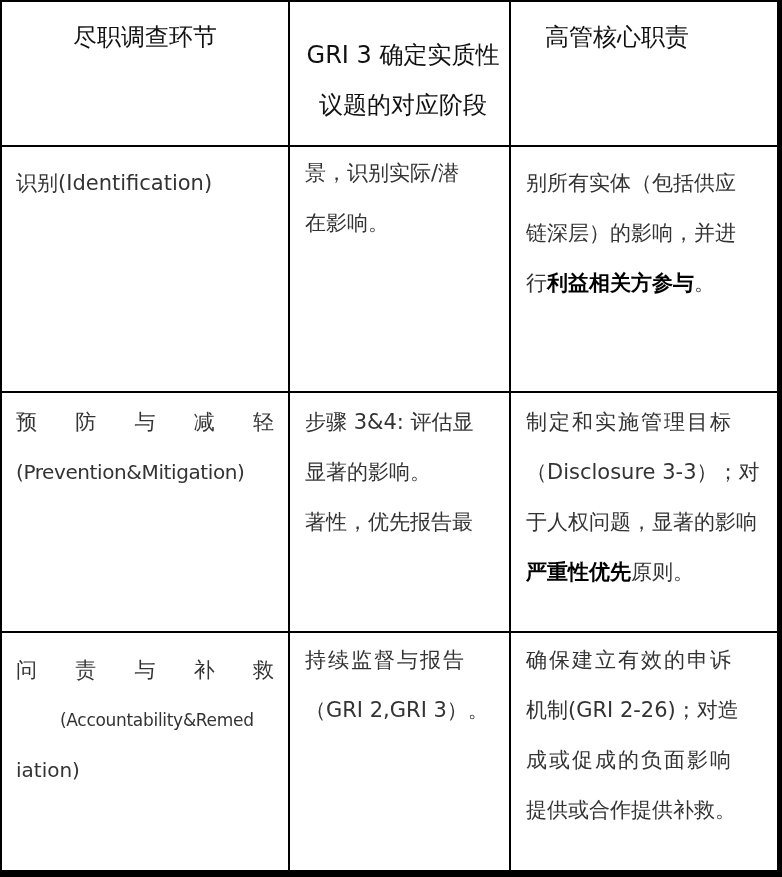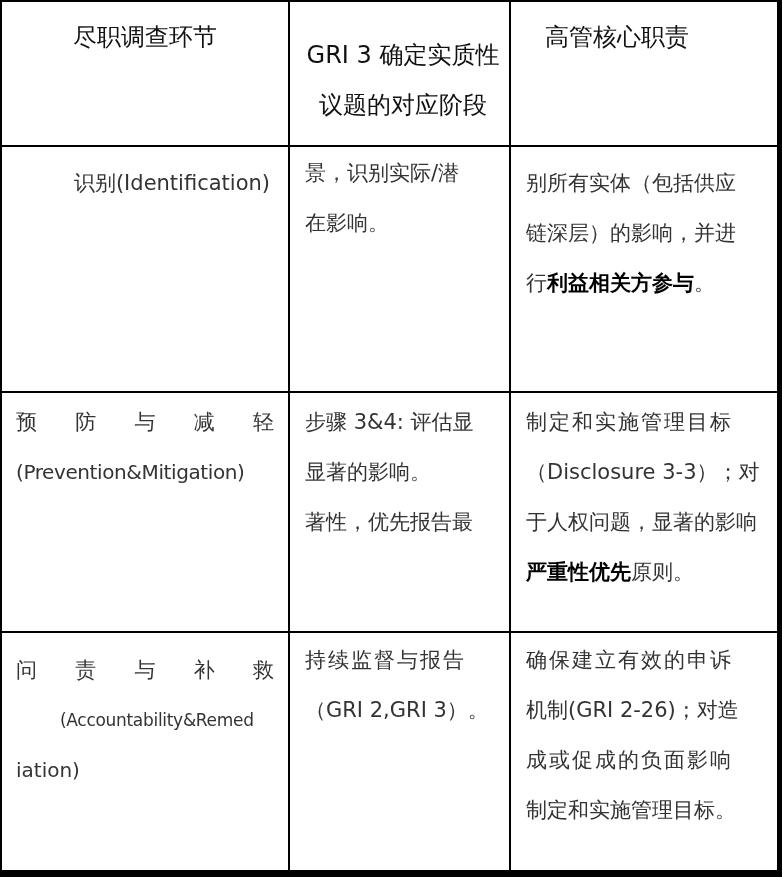--- a/index.html
+++ b/index.html
@@ -34,21 +34,21 @@
     <span class="ln">尽职调查环节</span>
   </div>
   <div class="cell hdr" style="left:290px;top:30px;width:226px;">
     <span class="ln">GRI 3 确定实质性</span>
     <span class="ln">议题的对应阶段</span>
   </div>
   <div class="cell hdr" style="left:511px;top:12px;width:212px;">
     <span class="ln">高管核心职责</span>
   </div>
 
-  <div class="cell gray" style="left:8px;top:158px;width:262px;text-align:right;">
+  <div class="cell gray" style="left:16px;top:158px;width:262px;">
     <span class="ln">识别(Identification)</span>
   </div>
   <div class="cell gray" style="left:305px;top:148px;width:200px;">
     <span class="ln">景，识别实际/潜</span>
     <span class="ln">在影响。</span>
   </div>
   <div class="cell gray" style="left:526px;top:158px;width:248px;">
     <span class="ln">别所有实体（包括供应</span>
     <span class="ln">链深层）的影响，并进</span>
     <span class="ln"><span>行</span><b>利益相关方参与</b><span>。</span></span>
@@ -88,15 +88,15 @@
     <span class="ln" style="font-size:20px;">iation)</span>
   </div>
   <div class="cell gray" style="left:305px;top:635px;width:200px;">
     <span class="ln" style="letter-spacing:2px;">持续监督与报告</span>
     <span class="ln">（GRI 2,GRI 3）。</span>
   </div>
   <div class="cell gray" style="left:526px;top:635px;width:248px;">
     <span class="ln" style="letter-spacing:2px;">确保建立有效的申诉</span>
     <span class="ln">机制(GRI 2-26)；对造</span>
     <span class="ln" style="letter-spacing:2px;">成或促成的负面影响</span>
-    <span class="ln">制定和实施管理目标。</span>
+    <span class="ln">提供或合作提供补救。</span>
   </div>
 </div>
 
 </body></html>

